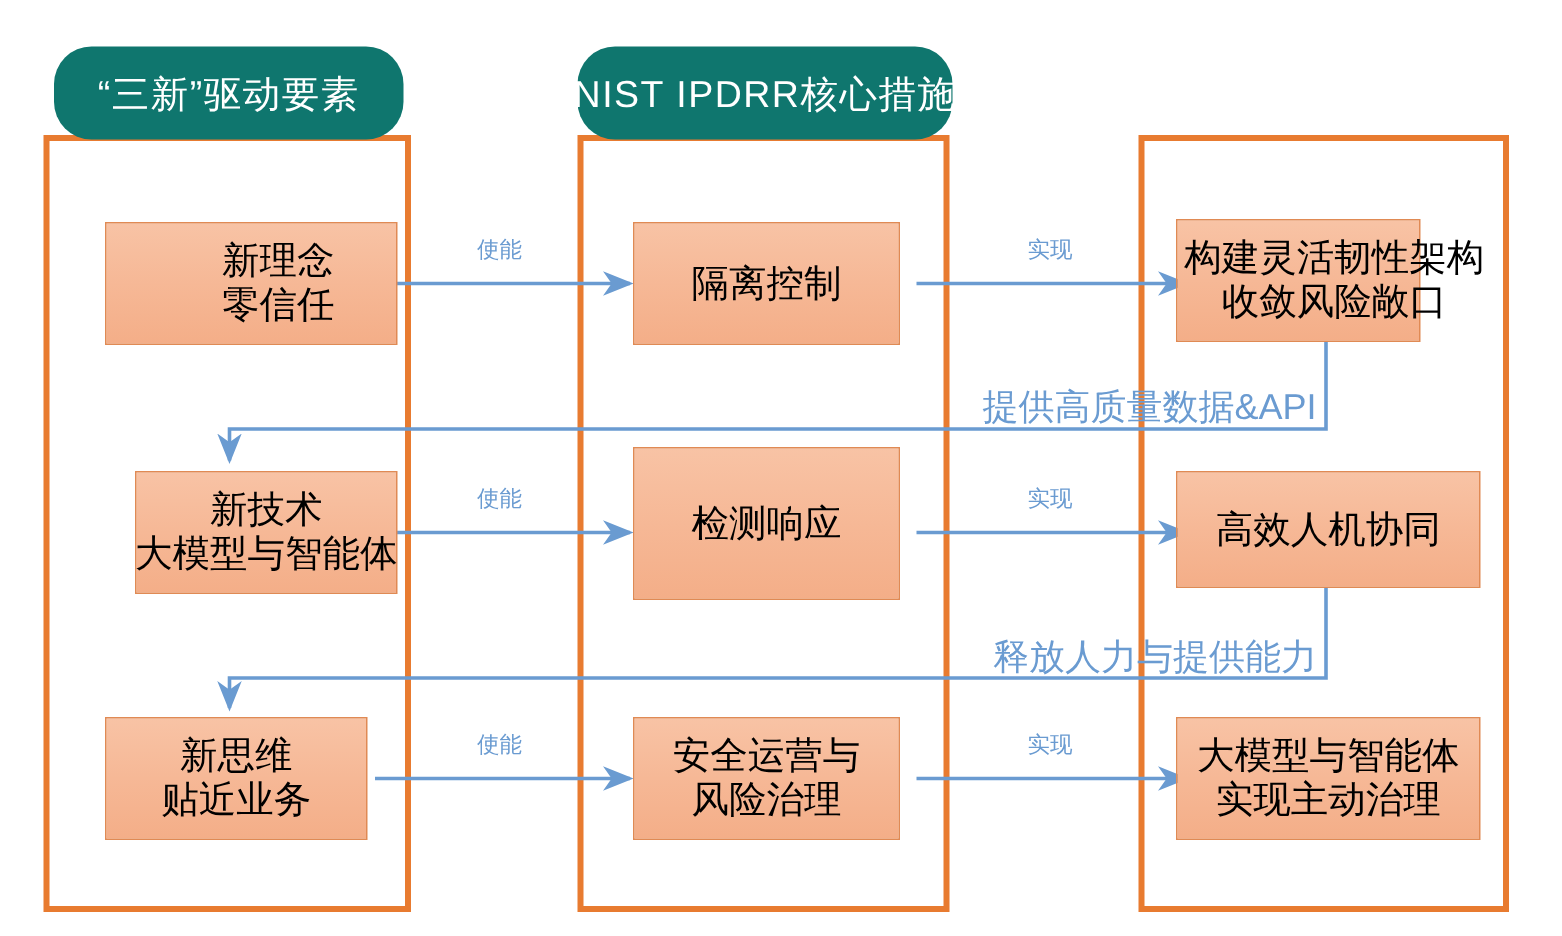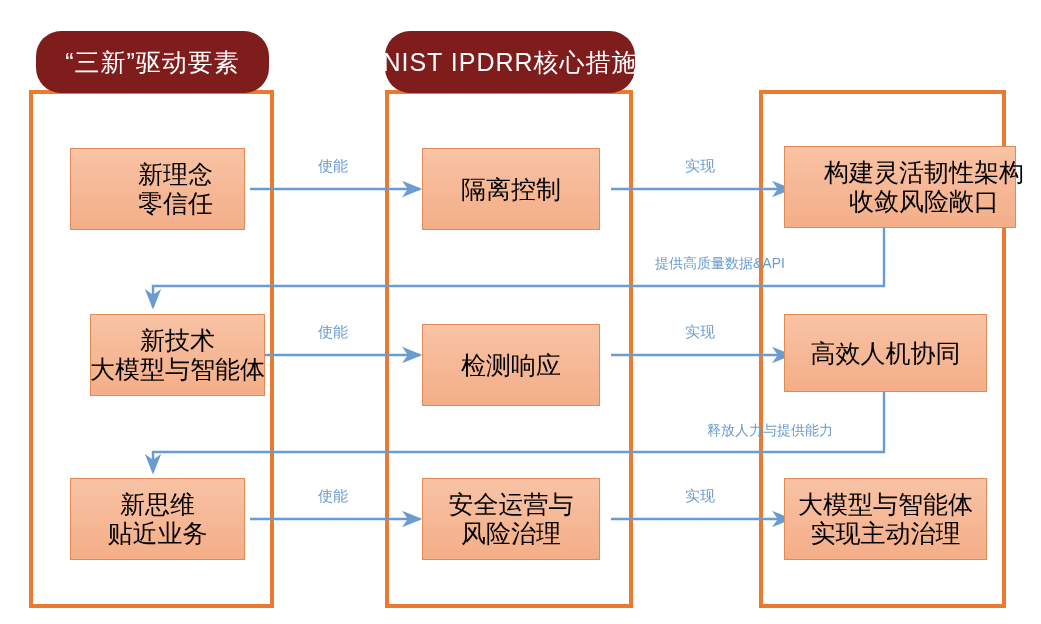--- a/index.html
+++ b/index.html
@@ -15,21 +15,21 @@
   
   .col-container{
     position:absolute;
     border:4px solid #E87B30;
     background:#ffffff;
     box-sizing:border-box;
   }
   
   .col-header{
     position:absolute;
-    background:#7f1d1d;
+    background:#0f766e;
     border-radius:25px;
     color:#ffffff;
     display:flex;align-items:center;justify-content:center;
     font-size:25px;
     letter-spacing:1px;
     box-sizing:border-box;
     white-space:nowrap;
   }
 
   
@@ -49,21 +49,21 @@
   .node .ln{display:block;}
 
   
   .conn-label{
     position:absolute;
     color:#6A9BD1;
     font-size:15px;
     white-space:nowrap;
     text-align:center;
   }
-  .conn-label.big{font-size:14px;}
+  .conn-label.big{font-size:24px;}
 
   svg.wires{position:absolute;left:0;top:0;width:1041px;height:624px;overflow:visible;}
 </style>
 </head>
 <body>
 
 <div class="stage">
 
   <div class="col-container" style="left:29px;top:90px;width:245px;height:518px;"></div>
   <div class="col-container" style="left:385px;top:90px;width:248px;height:518px;"></div>
@@ -90,48 +90,48 @@
     <line x1="611" y1="355" x2="790" y2="355" stroke="#6A9BD1" stroke-width="2.4" marker-end="url(#ah)"></line>
 
     <line x1="250" y1="519" x2="420" y2="519" stroke="#6A9BD1" stroke-width="2.4" marker-end="url(#ah)"></line>
     <line x1="611" y1="519" x2="790" y2="519" stroke="#6A9BD1" stroke-width="2.4" marker-end="url(#ah)"></line>
 
     <path d="M884,228 L884,286 L153,286 L153,307" fill="none" stroke="#6A9BD1" stroke-width="2.4" marker-end="url(#ah)"></path>
 
     <path d="M884,392 L884,452 L153,452 L153,472" fill="none" stroke="#6A9BD1" stroke-width="2.4" marker-end="url(#ah)"></path>
   </svg>
 
-  <div class="node" style="left:70px;top:148px;width:175px;height:82px;padding-left:36px;">
+  <div class="node" style="left:70px;top:148px;width:195px;height:82px;padding-left:36px;">
     <span class="ln">新理念</span>
     <span class="ln">零信任</span>
   </div>
   <div class="node" style="left:422px;top:148px;width:178px;height:82px;">
     <span class="ln">隔离控制</span>
   </div>
-  <div class="node" style="left:784px;top:146px;width:232px;height:82px;padding-left:48px;">
+  <div class="node" style="left:784px;top:146px;width:163px;height:82px;padding-left:48px;">
     <span class="ln">构建灵活韧性架构</span>
     <span class="ln">收敛风险敞口</span>
   </div>
 
   <div class="conn-label" style="left:258px;top:157px;width:150px;">
     <span>使能</span>
   </div>
   <div class="conn-label" style="left:620px;top:157px;width:160px;">
     <span>实现</span>
   </div>
 
   <div class="conn-label big" style="left:655px;top:255px;width:230px;text-align:left;">
     <span>提供高质量数据&amp;API</span>
   </div>
 
   <div class="node" style="left:70px;top:314px;width:175px;height:82px;margin-left:20px;">
     <span class="ln">新技术</span>
     <span class="ln">大模型与智能体</span>
   </div>
-  <div class="node" style="left:422px;top:324px;width:178px;height:82px;">
+  <div class="node" style="left:422px;top:298px;width:178px;height:102px;">
     <span class="ln">检测响应</span>
   </div>
   <div class="node" style="left:784px;top:314px;width:203px;height:78px;">
     <span class="ln">高效人机协同</span>
   </div>
 
   <div class="conn-label" style="left:258px;top:323px;width:150px;">
     <span>使能</span>
   </div>
   <div class="conn-label" style="left:620px;top:323px;width:160px;">

